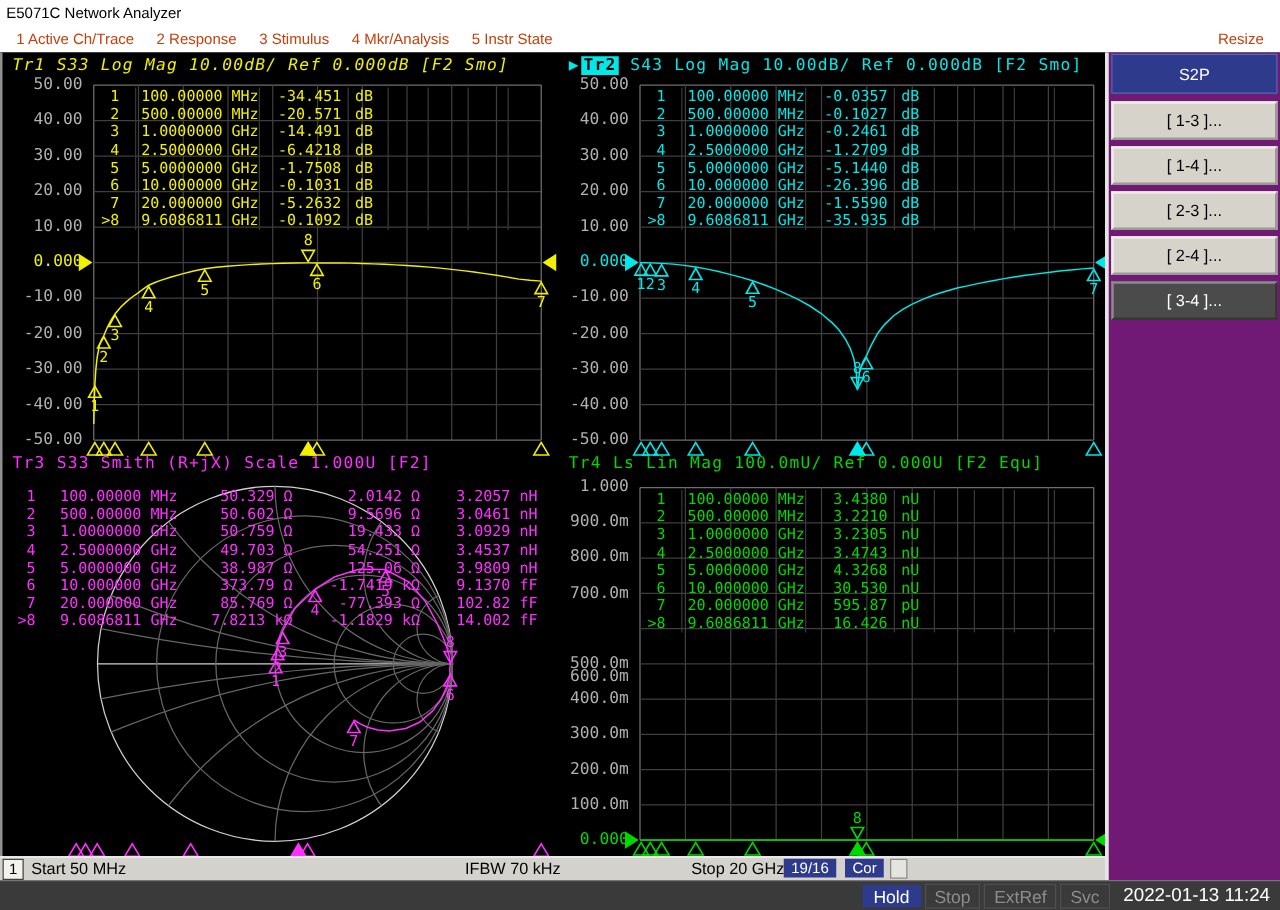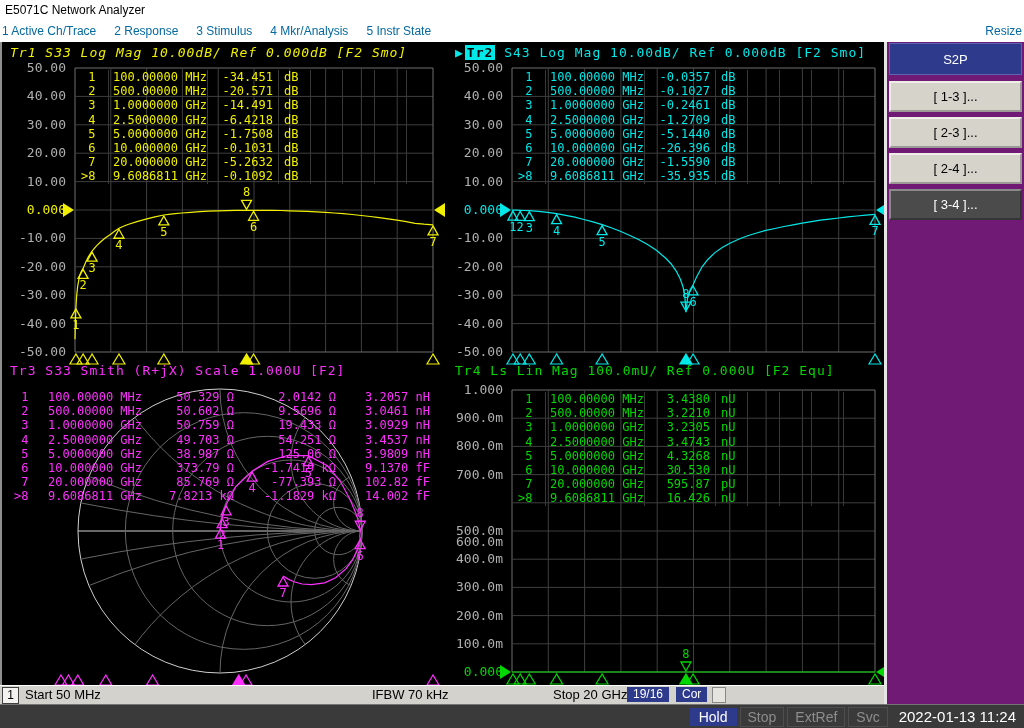--- a/index.html
+++ b/index.html
@@ -1,21 +1,21 @@
 <!DOCTYPE html>
 <html><head>
 <meta charset="utf-8">
 <style>
   body{margin:0;background:#666}
   .screen{position:relative;width:1024px;height:728px;background:#000;overflow:hidden;
     font-family:"DejaVu Sans Mono",monospace;font-size:12px}
   .titlebar{position:absolute;left:0;top:0;width:100%;height:20px;background:#fff;color:#000;
     font:12px "Liberation Sans",sans-serif;line-height:21px;padding-left:5px;box-sizing:border-box}
-  .menubar{position:absolute;left:0;top:20px;width:100%;height:22px;background:#fff;color:#0369a1;
-    font:12px "Liberation Sans",sans-serif;line-height:22px;display:flex;gap:18px;padding:0 2px;box-sizing:border-box}
+  .menubar{position:absolute;left:0;top:20px;width:100%;height:22px;background:#fff;color:#c2410c;
+    font:12px "Liberation Sans",sans-serif;line-height:22px;display:flex;gap:18px;padding:0 13px;box-sizing:border-box}
   .menu-item{cursor:default}
   .resize-lbl{margin-left:auto}
   .lcd{position:absolute;left:0;top:42px;width:884px;height:643px;background:#000}
   .lcd-strip{position:absolute;left:0;top:0;width:2px;height:643px;background:#8f8f8f}
   .panel-header{position:absolute;height:16px;font-size:13px;letter-spacing:1px;white-space:pre}
   #hdr-tr1{left:10px;top:3px}#hdr-tr2{left:455px;top:3px}
   #hdr-tr3{left:10px;top:321px}#hdr-tr4{left:455px;top:321px}
   .tr-hl{color:#000;padding:0 2px}
   .ylab{position:absolute;width:66px;text-align:right;font-size:13px;color:#b0b0b0;line-height:16px;white-space:pre}
   .mtable{position:absolute;white-space:pre;line-height:14.2px}
@@ -330,18 +330,19 @@
     <span class="bb-dis">Stop</span>
     <span class="bb-dis">ExtRef</span>
     <span class="bb-dis">Svc</span>
     <span class="bb-date">2022-01-13 11:24</span>
   </div>
 
   <div class="sidebar">
     <div class="side-title">S2P</div>
     <div id="sidebar-buttons">
         <div class="side-btn">[ 1-3 ]...</div>
+        <div class="side-btn">[ 1-4 ]...</div>
         <div class="side-btn">[ 2-3 ]...</div>
         <div class="side-btn">[ 2-4 ]...</div>
         <div class="side-btn selected">[ 3-4 ]...</div>
       </div>
   </div>
 </div>
 
 </body></html>

